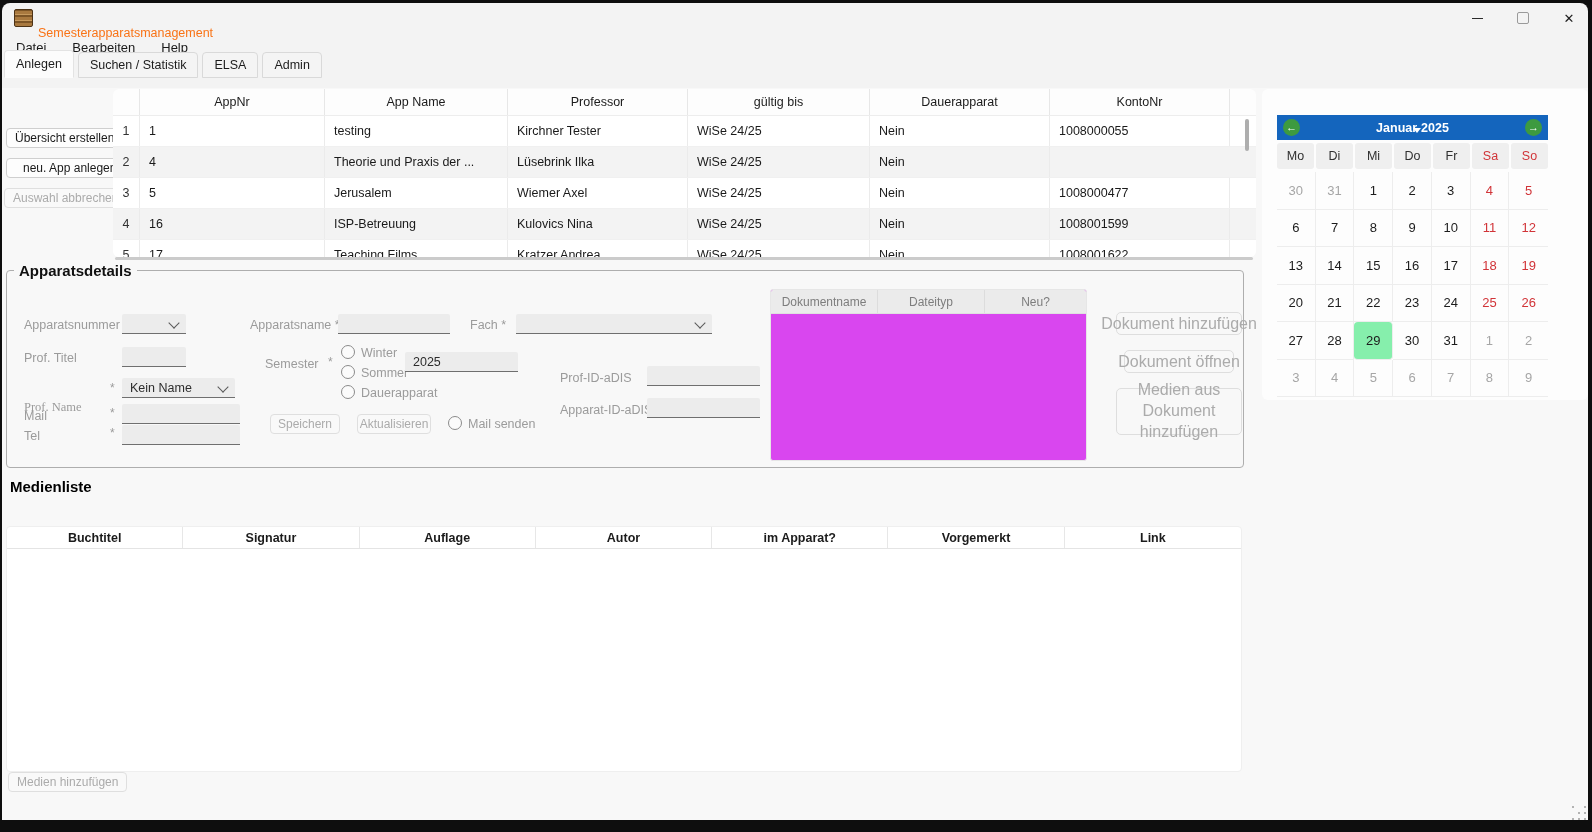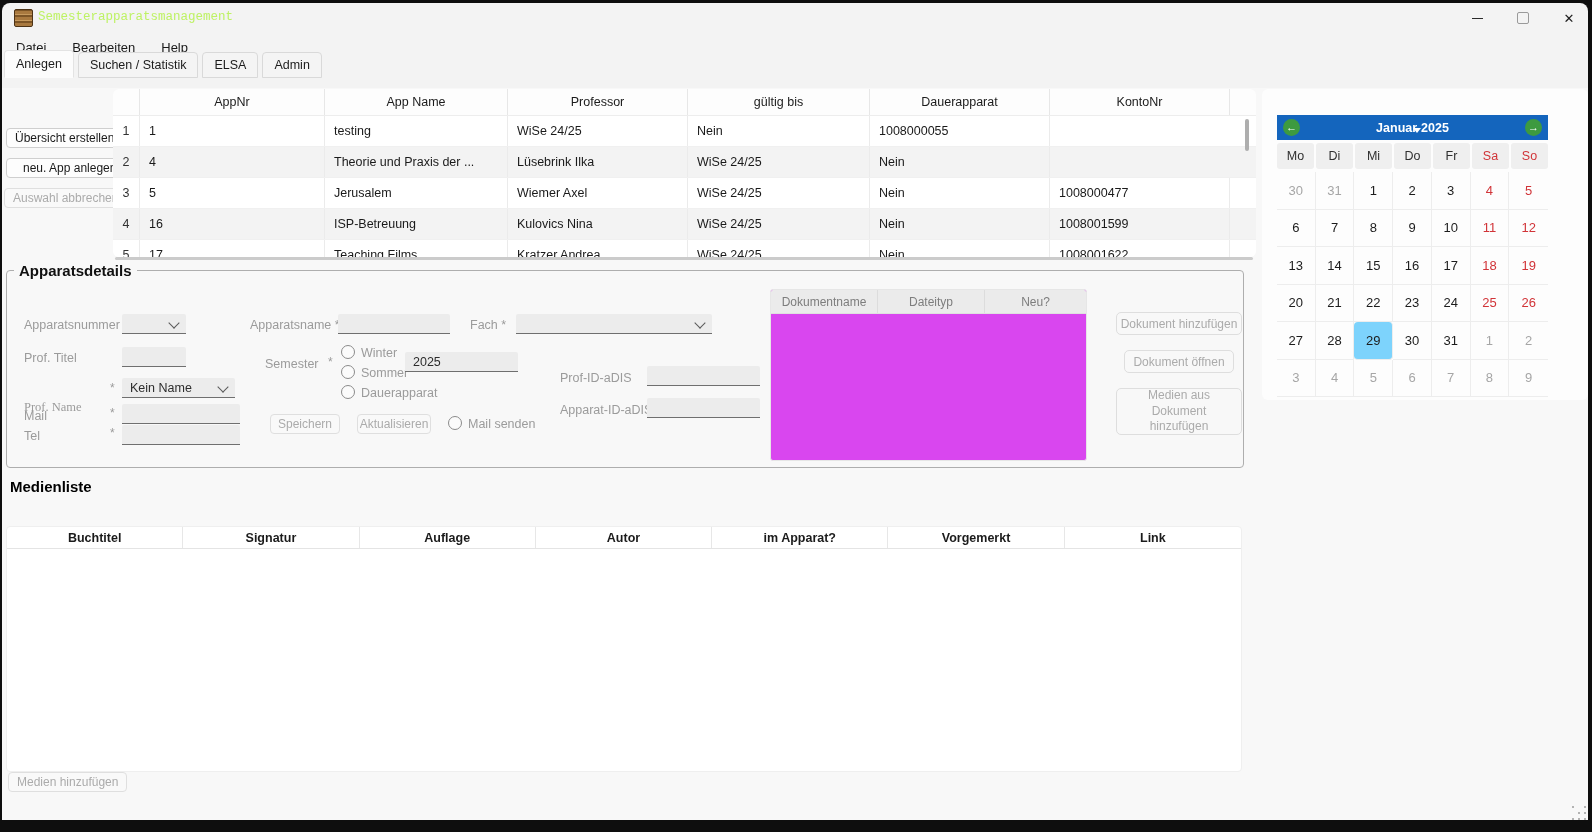--- a/index.html
+++ b/index.html
@@ -10,21 +10,21 @@
     color:#1a1a1a;
     -webkit-font-smoothing:antialiased;
   }
   .abs{position:absolute;}
   .window-bg{left:2px;top:3px;width:1586px;height:817px;background:#f3f3f3;border-radius:8px 8px 0 0;}
   .content-bg{left:2px;top:88px;width:1586px;height:732px;background:#f8f8f8;}
 
   
   .app-icon{left:14px;top:9px;width:17px;height:16px;border-radius:2px;border:1px solid #4d3316;
     background:repeating-linear-gradient(0deg,#a9793f 0 3px,#7d5526 3px 5px,#c79a5e 5px 6px);}
-  .win-title{left:38px;top:10px;font-size:12.5px;color:#bef264;font-family:Liberation Mono, monospace;}
+  .win-title{left:38px;top:26px;font-size:12.5px;color:#f97316;}
   .winbtn{top:3px;width:46px;height:30px;display:flex;align-items:center;justify-content:center;}
   .winbtn.min{left:1454px;} .winbtn.max{left:1500px;} .winbtn.close{left:1546px;}
   .glyph-min{width:11px;height:1px;background:#2b2b2b;}
   .glyph-max{width:10px;height:10px;border:1px solid #9a9a9a;border-radius:2px;}
   .glyph-close{font-size:13px;color:#1b1b1b;line-height:1;}
 
   
   .menu-bar{left:3px;top:34px;display:flex;}
   .menu-item{padding:6px 13px;font-size:13px;color:#191919;}
 
@@ -67,21 +67,21 @@
   .fld .val{font-size:12.5px;color:#2d2d2d;padding:3px 0 0 8px;}
   .combo .chev{position:absolute;right:8px;top:5px;width:7px;height:7px;border-right:1.6px solid #5a5a5a;border-bottom:1.6px solid #5a5a5a;transform:rotate(45deg);}
   .radio{width:14px;height:14px;border:1px solid #8b8b8b;border-radius:8px;background:#fbfbfb;box-sizing:border-box;}
   .rlabel{font-size:12.5px;color:#9b9b9b;}
 
   
   .docs-panel{left:770px;top:289px;width:317px;height:172px;background:#d946ef;border:1px solid #e6e6e6;border-radius:3px;box-sizing:border-box;overflow:hidden;}
   .docs-header{display:grid;grid-template-columns:107px 107px 1fr;height:23px;background:#ebebeb;border-bottom:1px solid #e0e0e0;}
   .docs-header .hcell{display:flex;align-items:center;justify-content:center;font-size:12px;color:#7d7d7d;border-right:1px solid #dcdcdc;}
   .docs-header .hcell:last-child{border-right:none;}
-  .doc-btn{color:#ababab;border-color:#dedede;background:transparent;font-size:12px;height:23px;border-radius:5px;}
+  .doc-btn{color:#ababab;border-color:#dedede;background:transparent;font-size:16px;height:23px;border-radius:5px;}
   .doc-btn-1{left:1116px;top:312px;width:126px;}
   .doc-btn-2{left:1124px;top:350px;width:110px;}
   .doc-btn-3{left:1116px;top:388px;width:126px;height:47px;white-space:normal;text-align:center;line-height:1.3;padding:0 4px;}
 
   
   .medien-title{left:10px;top:478px;font-size:15px;font-weight:bold;color:#000;}
   .medien-table{left:6px;top:526px;width:1236px;height:246px;background:#fff;border-radius:4px;border:1px solid #efefef;box-sizing:border-box;overflow:hidden;font-weight:bold;}
   .medien-header{display:grid;grid-template-columns:repeat(7,1fr);height:21px;border-bottom:1px solid #e4e4e4;}
   .medien-header .hcell{display:flex;align-items:center;justify-content:center;font-size:12.5px;color:#1b1b1b;border-right:1px solid #e7e7e7;}
   .medien-header .hcell:last-child{border-right:none;}
@@ -96,21 +96,21 @@
     display:flex;align-items:center;justify-content:center;font-size:11px;font-weight:bold;line-height:1;}
   .cal-nav.prev{left:6px;} .cal-nav.next{right:6px;}
   .cal-daynames{left:1277px;top:143px;width:271px;display:grid;grid-template-columns:repeat(7,1fr);gap:2px;}
   .dayname{height:26px;background:#efefef;border-radius:3px;display:flex;align-items:center;justify-content:center;font-size:12.5px;color:#2f2f2f;}
   .dayname.weekend{color:#d13438;}
   .cal-grid{left:1277px;top:172px;width:271px;display:grid;grid-template-columns:repeat(7,1fr);grid-auto-rows:37.5px;}
   .daycell{display:flex;align-items:center;justify-content:center;font-size:13px;
     border-right:1px solid #ededed;border-bottom:1px solid #ededed;box-sizing:border-box;}
   .daycell:nth-child(7n){border-right:none;}
   .daycell.t-cur{color:#1c1c1c;} .daycell.t-we{color:#d13438;} .daycell.t-adj{color:#a6a6a6;}
-  .daycell.today{background:#7dd3fc;border-radius:4px;}
+  .daycell.today{background:#86efac;border-radius:4px;}
 
   .grip{left:1572px;top:806px;width:2px;height:2px;background:#b3b3b3;
     box-shadow:12px 12px #b3b3b3, 6px 12px #b3b3b3, 0 12px #b3b3b3, 12px 6px #b3b3b3, 6px 6px #b3b3b3, 12px 0 #b3b3b3;}
 </style>
 </head>
 <body>
 
 <div class="abs window-bg"></div>
 <div class="abs content-bg"></div>
 
@@ -151,20 +151,21 @@
       <div class="hcell">gültig bis</div>
       <div class="hcell">Dauerapparat</div>
       <div class="hcell">KontoNr</div>
       <div class="hcell nosep"></div>
     </div>
   <div id="apps-body">
       <div class="apps-row">
         <div class="cell rownum">1</div>
         <div class="cell">1</div>
         <div class="cell">testing</div>
+        <div class="cell">Kirchner Tester</div>
         <div class="cell">WiSe 24/25</div>
         <div class="cell">Nein</div>
         <div class="cell">1008000055</div>
         <div class="cell"></div>
       </div>
       <div class="apps-row alt">
         <div class="cell rownum">2</div>
         <div class="cell">4</div>
         <div class="cell">Theorie und Praxis der ...</div>
         <div class="cell">Lüsebrink Ilka</div>

